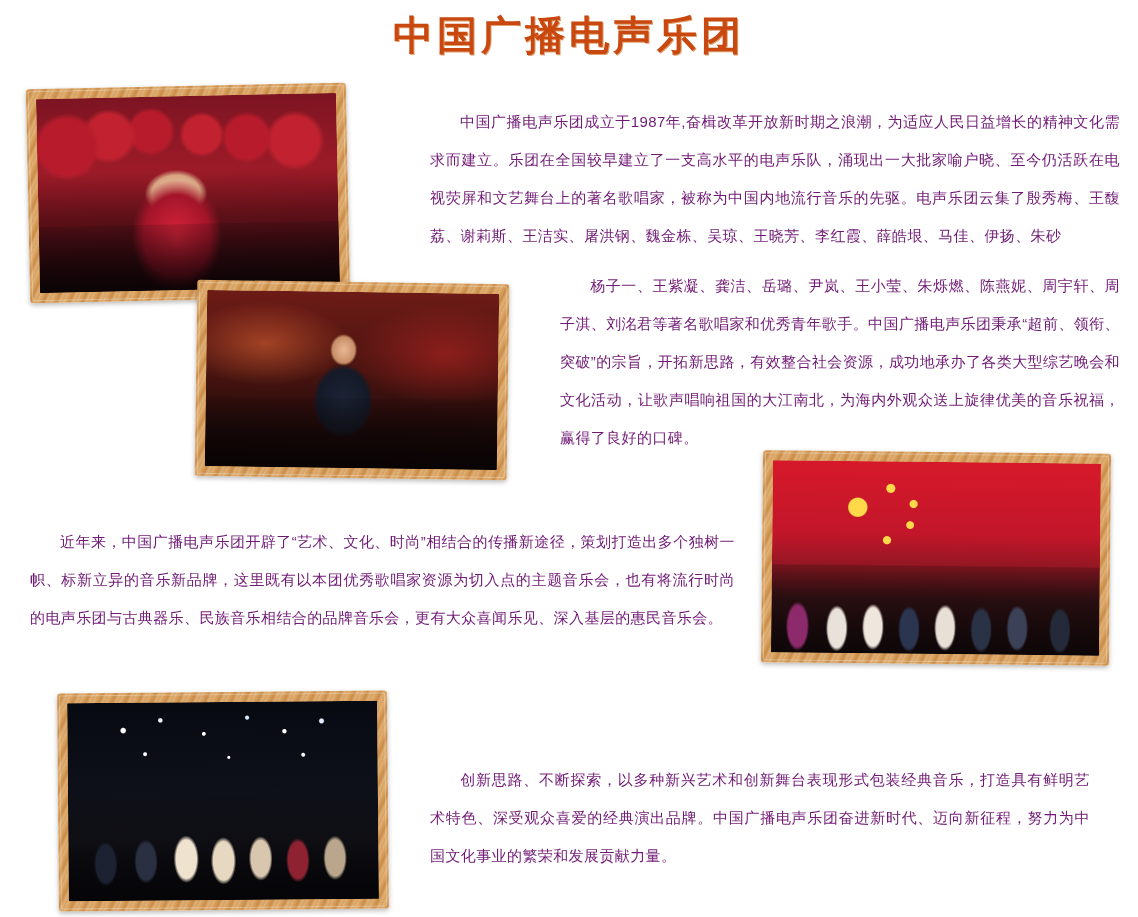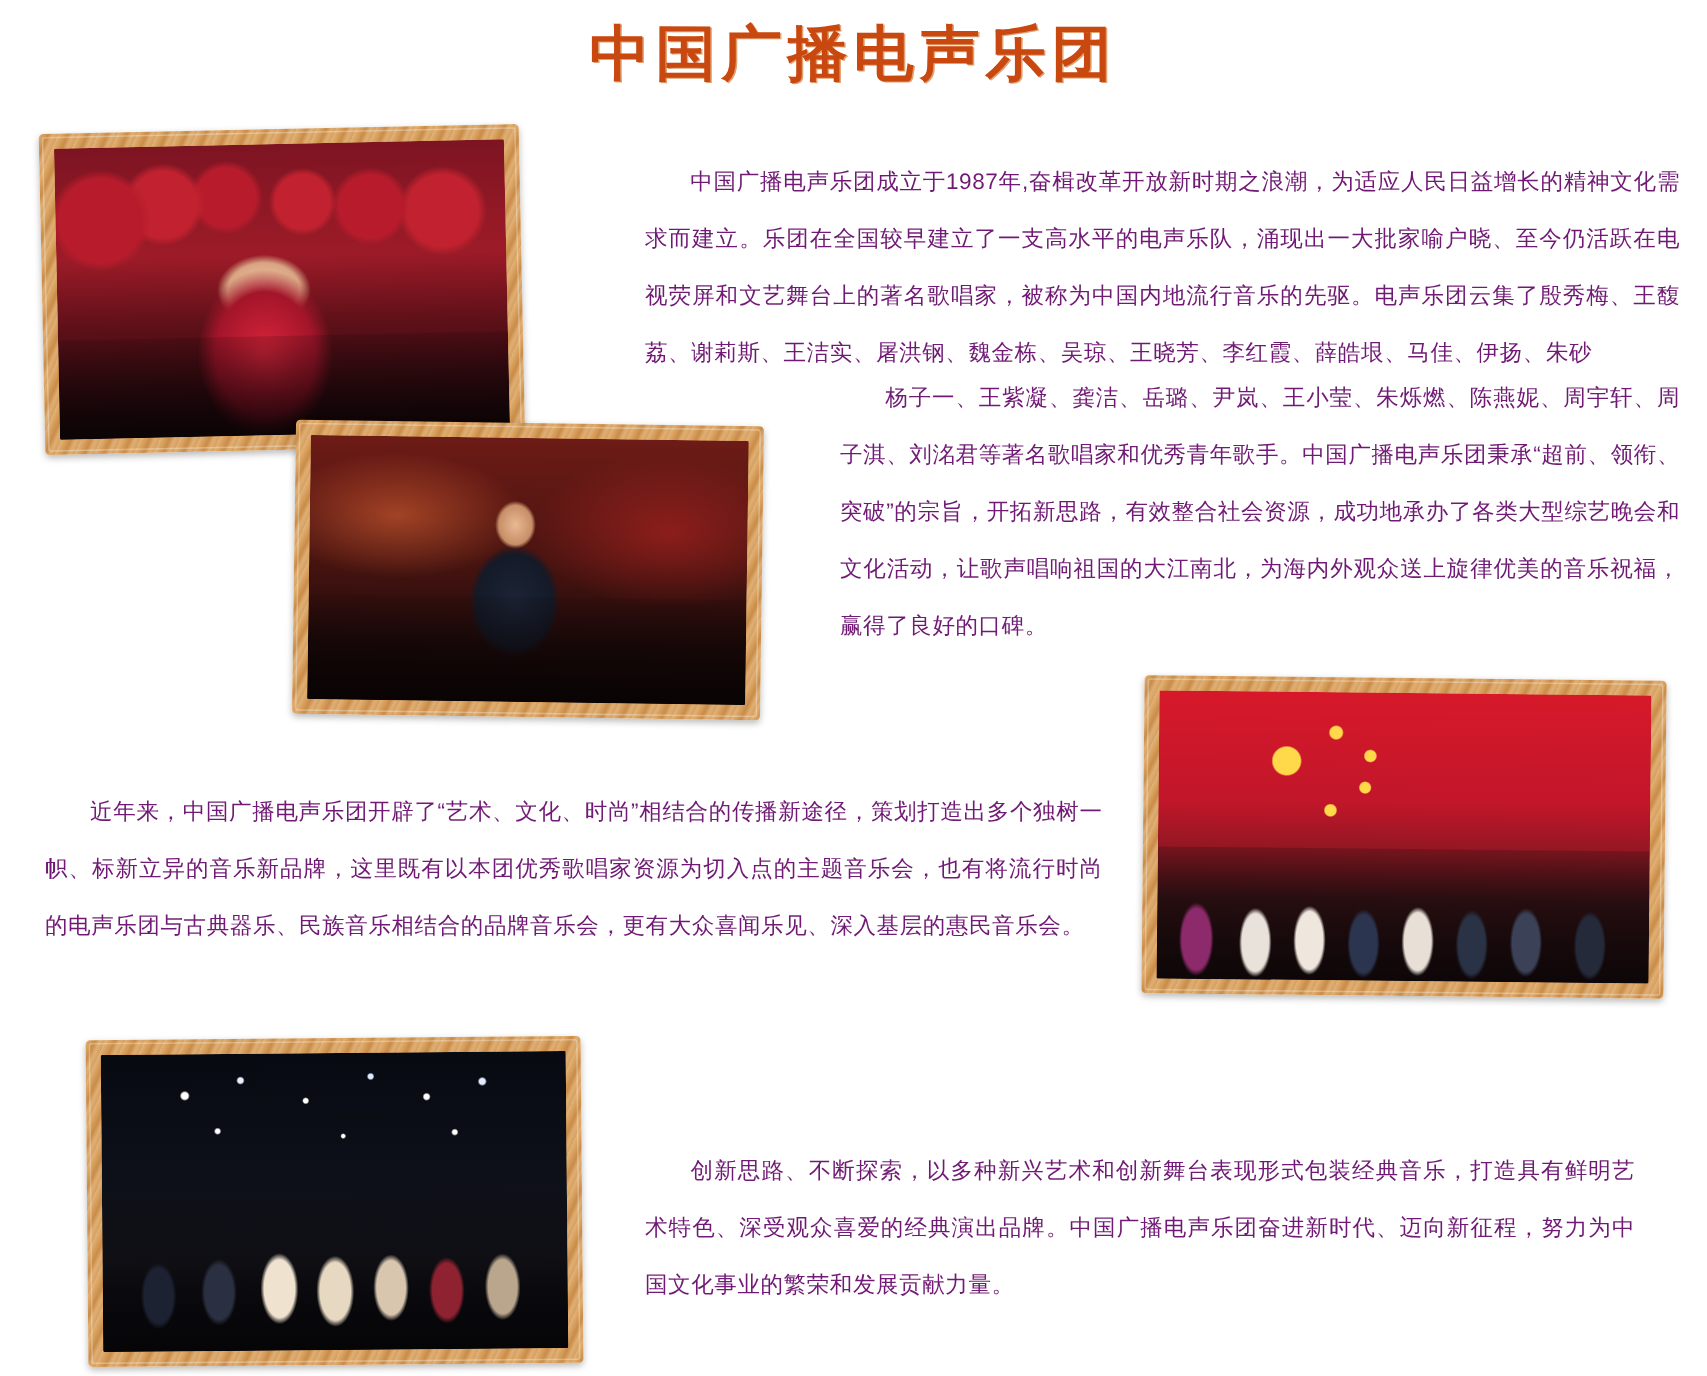--- a/index.html
+++ b/index.html
@@ -42,21 +42,21 @@
     font-size: 15px;
     line-height: 38px;
     text-align: justify;
     text-justify: inter-ideograph;
     letter-spacing: 0.4px;
     font-family: "Liberation Sans", sans-serif;
   }
   .para .indent { display: inline-block; width: 2em; }
 
   #para1 { left: 430px; top: 88px;  width: 690px; }
-  #para2 { left: 560px; top: 232px; width: 560px; }
+  #para2 { left: 560px; top: 252px; width: 560px; }
   #para3 { left: 30px;  top: 508px; width: 705px; }
   #para4 { left: 430px; top: 748px; width: 660px; font-family: Liberation Mono, monospace; }
 
   
   .photo {
     position: absolute;
     box-sizing: border-box;
     padding: 10px;
     background:
       repeating-linear-gradient(

